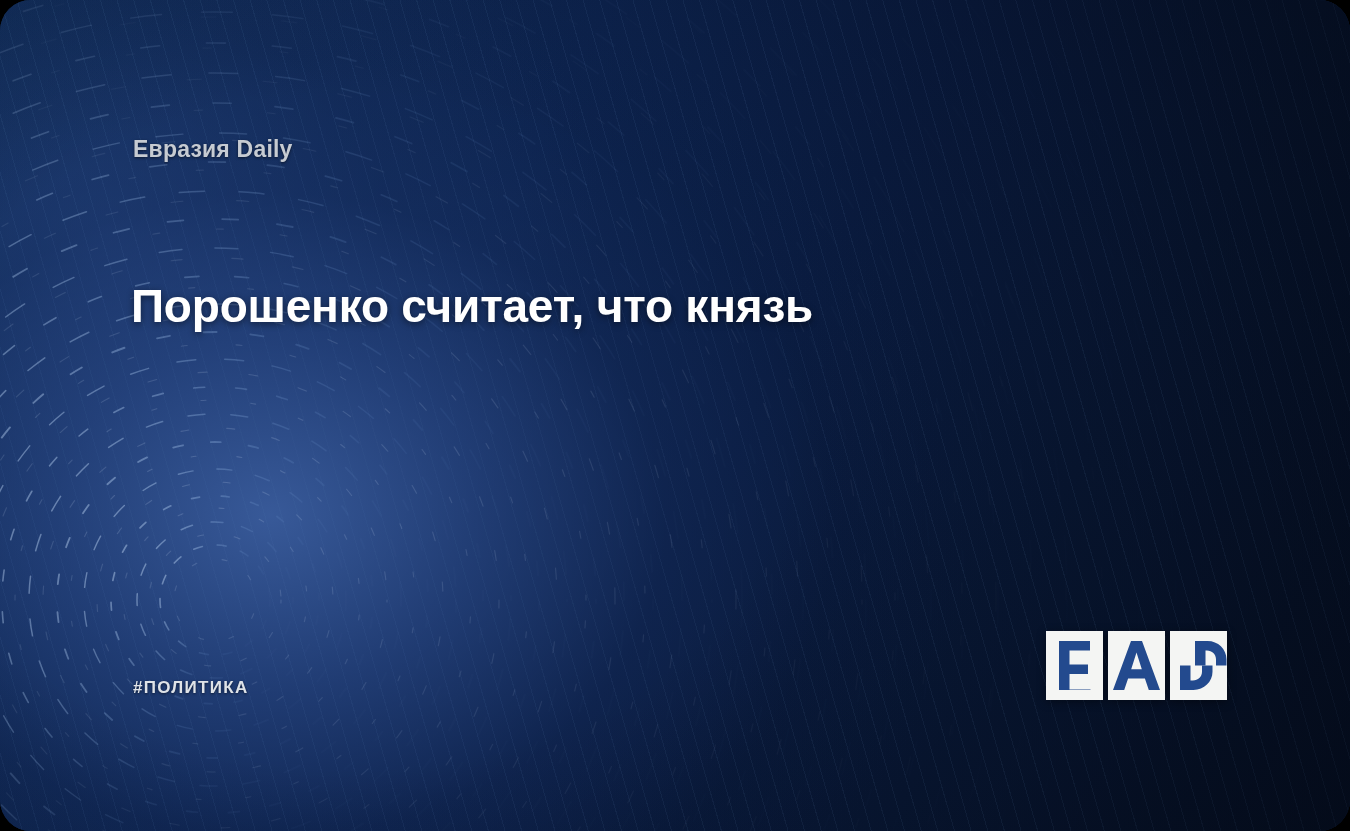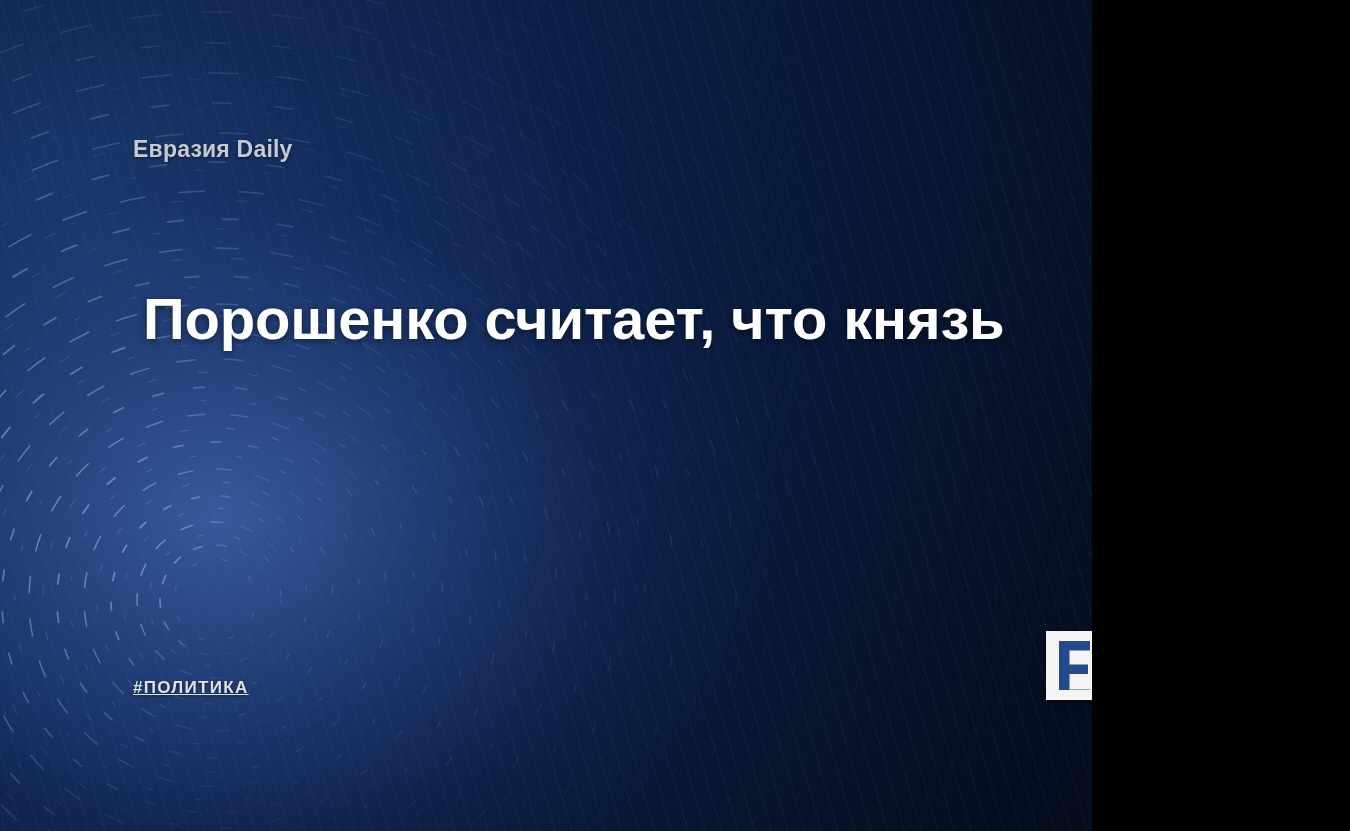--- a/index.html
+++ b/index.html
@@ -4,26 +4,27 @@
 <title>EADaily news card</title>
 <style>
   html, body {
     margin: 0;
     padding: 0;
     background: #000;
   }
 
   #card {
     position: relative;
-    width: 1092px;
+    width: 1350px;
     height: 831px;
     overflow: hidden;
     font-family: "Liberation Sans", "DejaVu Sans", sans-serif;
     background-color: #081a3a;
     user-select: none;
+    border-radius: 31px;
   }
 
   
   .bg-layer {
     position: absolute;
     inset: 0;
     pointer-events: none;
   }
 
   
@@ -91,41 +92,40 @@
     color: #c6cbd2;
     text-shadow: 0 1px 3px rgba(0,0,0,0.55);
     white-space: nowrap;
   }
 
   .headline {
     position: absolute;
     left: 131px;
     top: 269px;
     width: 1110px;
-    margin: 12px;
-    font-size: 58px;
+    margin: 0;
+    font-size: 46px;
     font-weight: bold;
     line-height: 75px;
     letter-spacing: -0.2px;
     color: #ffffff;
     text-shadow: 0 2px 7px rgba(0,0,0,0.48);
   }
   .headline .hl-line { display: block; white-space: nowrap; }
 
   .category {
     position: absolute;
     left: 133px;
     top: 678px;
     font-size: 17px;
     font-weight: bold;
     letter-spacing: 1.3px;
     color: #dfe3e8;
     text-shadow: 0 1px 3px rgba(0,0,0,0.55);
     white-space: nowrap;
-    text-decoration: underline;
   }
 
   
   .logo {
     position: absolute;
     left: 1046px;
     top: 631px;
     display: flex;
     gap: 5px;
     filter: drop-shadow(0 2px 5px rgba(0,0,0,0.40));

